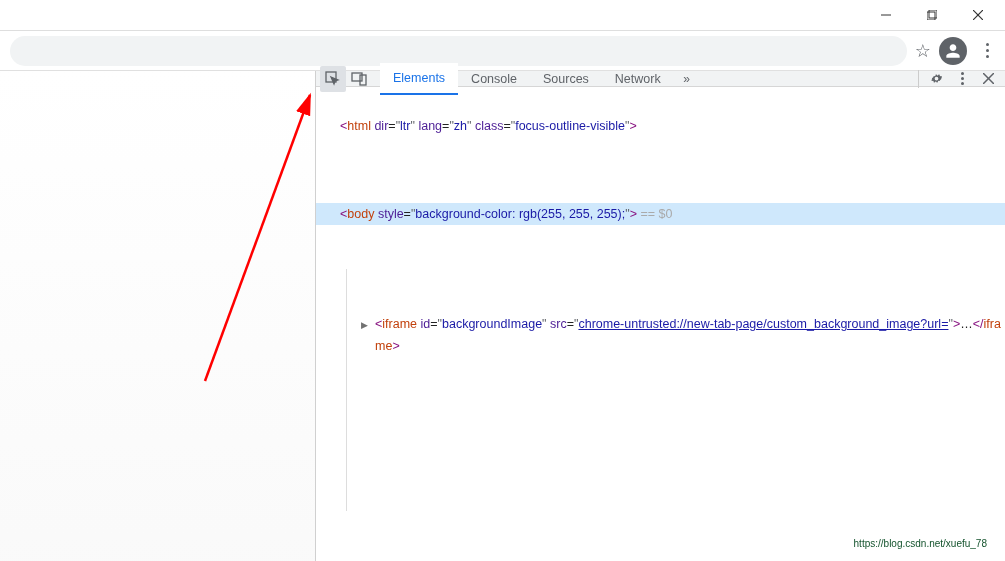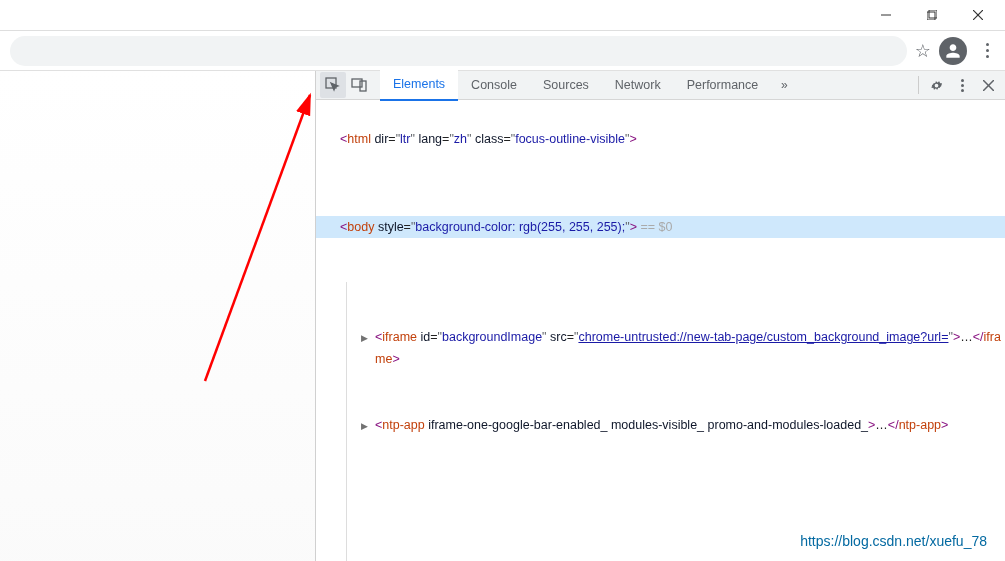--- a/index.html
+++ b/index.html
@@ -25,47 +25,47 @@
 
 .content { flex:1; display:flex; position:relative; }
 
 .left-pane { width: 315px; background: linear-gradient(#fff, #f9f9f9); position: relative; }
 
 .arrow-overlay { position:absolute; top: 0; left: 0; pointer-events:none; }
 
 
 .devtools { flex:1; display:flex; flex-direction:column; border-left: 1px solid #d0d0d0; font-size: 12px; }
 
-.dt-tabs { height: 29px; display:flex; align-items:center; border-bottom: 1px solid #d6d6d6; background:#f1f3f4; gap: 0; padding: 0 4px; }
+.dt-tabs { height: 16px; display:flex; align-items:center; border-bottom: 1px solid #d6d6d6; background:#f1f3f4; gap: 0; padding: 0 4px; }
 .dt-ico { width: 26px; height: 26px; display:flex; align-items:center; justify-content:center; color:#5f6368; }
 .dt-ico.sel { background: #dee1e5; border-radius:2px; }
 .dt-tabs .tab { padding: 0 13px; height: 32px; display:flex; align-items:center; color:#5f6368; font-size:12.5px; cursor:pointer; }
 .dt-tabs .tab.active { color:#1a73e8; border-bottom: 2px solid #1a73e8; background:#fff; }
 .dt-spacer { flex:1; }
 .dt-divider { width:1px; height:18px; background:#ccc; margin: 0 4px; }
 
 .dom-tree { flex:1; padding: 6px 0 6px 10px; font-family: Menlo, Consolas, monospace; font-size: 12.5px; line-height: 22px; color:#222; overflow:auto; white-space: pre-wrap; word-break: break-all; }
 
 .tag-br { color:#c2410c; }
-.attr-n { color:#0f172a;margin-top:36px; }
+.attr-n { color:#4c1d95;margin-top:36px; }
 .attr-v { color:#1a1aa6; }
 .attr-link { color:#1a1aa6; text-decoration: underline; }
 .angle { color:#881280; }
 .doctype { color:#aaa; }
 .op { color:#5f6368; }
 .gray { color:#aaa; }
 
 .node { position:relative; padding-left: 14px; }
 .node::before { content:"▶"; position:absolute; left:0; top:1px; font-size:9px; color:#727272; }
 .node.open::before { content:"▼"; }
 .node.leaf::before { content:""; }
 
 .hl-row { background: #cfe8fc; position:relative; margin-left:-50px; padding-left:50px; margin-right:-2px; }
 
-.watermark { position:absolute; right: 18px; bottom: 12px; color:#0369a1; font-size:14px; }
+.watermark { position:absolute; right: 18px; bottom: 12px; color:#14532d; font-size:10px; }
 
 </style>
 </head>
 <body>
 
 <div class="window">
 
   <div class="titlebar">
     <div class="win-btn">
       <svg viewBox="0 0 10 10">
@@ -129,21 +129,20 @@
           <svg width="16" height="16" viewBox="0 0 16 16" fill="none" stroke="#5f6368" stroke-width="1.3">
               <rect x="1" y="2" width="10" height="8"></rect>
               <rect x="9" y="4" width="6" height="10"></rect>
             </svg>
         </div>
         <div style="width:8px"></div>
         <div class="tab active">Elements</div>
         <div class="tab">Console</div>
         <div class="tab">Sources</div>
         <div class="tab">Network</div>
-        <div class="tab">Performance</div>
         <div class="dt-ico">»</div>
         <div class="dt-spacer"></div>
         <div class="dt-divider"></div>
         <div class="dt-ico">
           <svg width="15" height="15" viewBox="0 0 24 24" fill="#5f6368">
               <path d="M19.4 13l.6-1-.6-1 1.5-1.2-1-1.7-1.9.4-.8-.7.1-1.9-2-.3-1 1.6h-1l-1-1.6-2 .3.1 1.9-.8.7-1.9-.4-1 1.7L5.2 11l-.6 1 .6 1-1.5 1.2 1 1.7 1.9-.4.8.7-.1 1.9 2 .3 1-1.6h1l1 1.6 2-.3-.1-1.9.8-.7 1.9.4 1-1.7L19.4 13zM12 15a3 3 0 110-6 3 3 0 010 6z"></path>
             </svg>
         </div>
         <div class="dt-ico">
           <div class="kebab" style="gap:2px">
@@ -159,21 +158,20 @@
             </svg>
         </div>
       </div>
 
       <div class="dom-tree">
 <div class="node leaf"><span class="angle">&lt;</span><span class="tag-br">html</span> <span class="attr-n">dir</span>=<span class="op">"</span><span class="attr-v">ltr</span><span class="op">"</span> <span class="attr-n">lang</span>=<span class="op">"</span><span class="attr-v">zh</span><span class="op">"</span> <span class="attr-n">class</span>=<span class="op">"</span><span class="attr-v">focus-outline-visible</span><span class="op">"</span><span class="angle">&gt;</span></div>
 <div style="padding-left:14px">
   <div class="node open hl-row"><span class="angle">&lt;</span><span class="tag-br">body</span> <span class="attr-n">style</span>=<span class="op">"</span><span class="attr-v">background-color: rgb(255, 255, 255);</span><span class="op">"</span><span class="angle">&gt;</span><span class="gray"> == $0</span></div>
   <div style="padding-left:14px; border-left:1px solid #ddd; margin-left:6px;">
     <div class="node"><span class="angle">&lt;</span><span class="tag-br">iframe</span> <span class="attr-n">id</span>=<span class="op">"</span><span class="attr-v">backgroundImage</span><span class="op">"</span> <span class="attr-n">src</span>=<span class="op">"</span><span class="attr-link">chrome-untrusted://new-tab-page/custom_background_image?url=</span><span class="op">"</span><span class="angle">&gt;</span>…<span class="angle">&lt;/</span><span class="tag-br">iframe</span><span class="angle">&gt;</span></div>
-    <div class="node"><span class="angle">&lt;</span><span class="tag-br">ntp-app</span> <span class="attr-n">iframe-one-google-bar-enabled_ modules-visible_ promo-and-modules-loaded_</span><span class="angle">&gt;</span>…<span class="angle">&lt;/</span><span class="tag-br">ntp-app</span><span class="angle">&gt;</span></div>
     
     
     
     
     
   </div>
   
 </div>
 
       </div>

